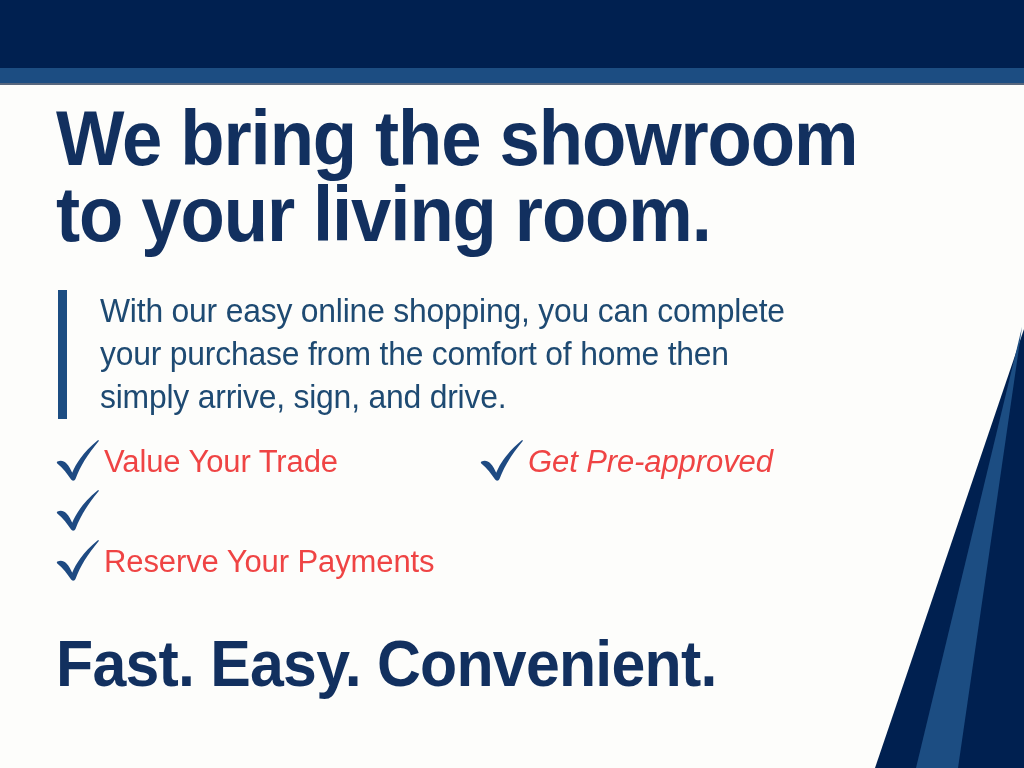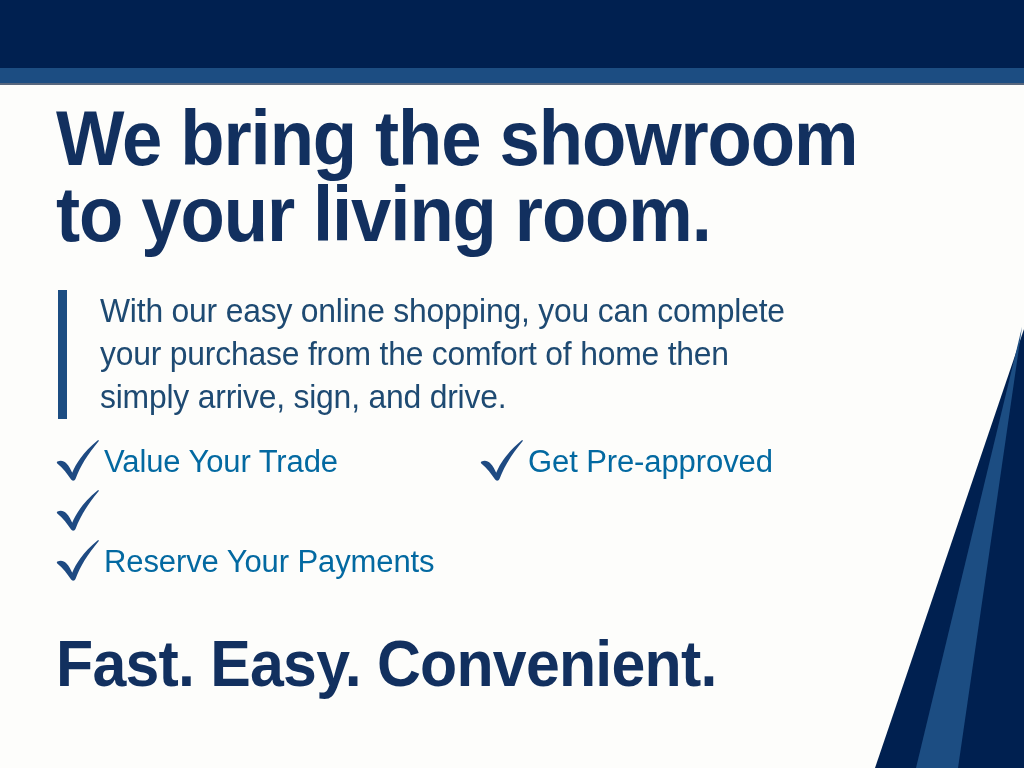--- a/index.html
+++ b/index.html
@@ -126,38 +126,38 @@
     position: absolute;
     left: 56px;
     top: 358px;
     width: 880px;
   }
   .feature-col {
     position: absolute;
     top: 0;
   }
   .feature-col.left  { left: 0px;   width: 430px; }
-  .feature-col.right { left: 424px; width: 430px; }
+  .feature-col.right { left: 424px; width: 430px; font-style: italic; }
 
   .feature-item {
     display: flex;
     align-items: flex-start;
     margin-bottom: 9px;
   }
   .check-icon {
     flex: 0 0 auto;
     width: 46px;
     height: 47px;
     margin-top: -6px;
     margin-right: 2px;
   }
   .check-icon svg { display: block; width: 46px; height: 47px; }
 
   .feature-label {
-    color: #0369a1;
+    color: #ef4444;
     font-size: 31px;
     line-height: 1.13;
     letter-spacing: -0.1px;
     font-family: "Liberation Sans Narrow", "Liberation Sans", sans-serif;
     padding-top: 2px;
     white-space: pre-line;
   }
 
   .tagline {
     position: absolute;

